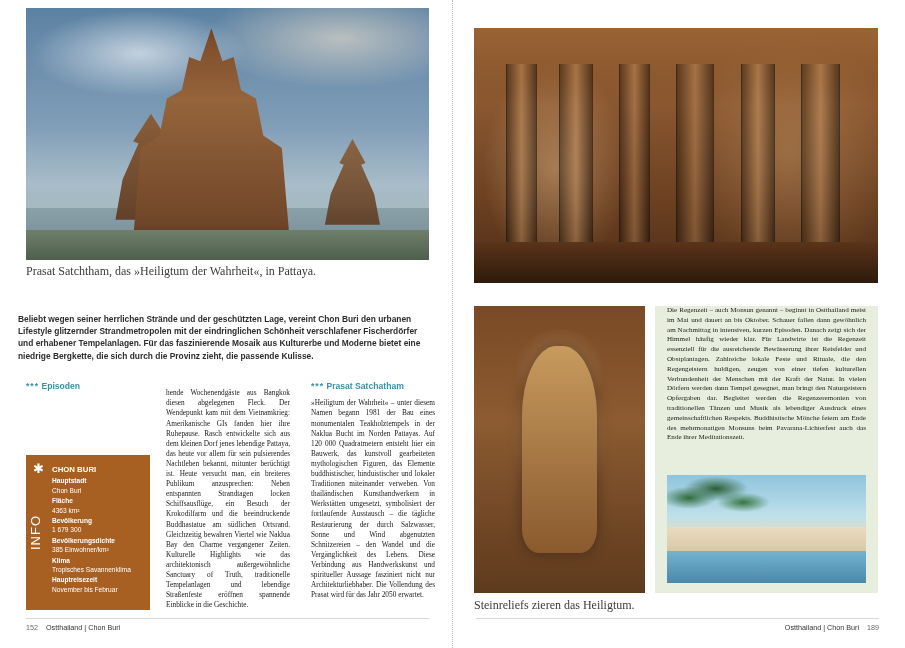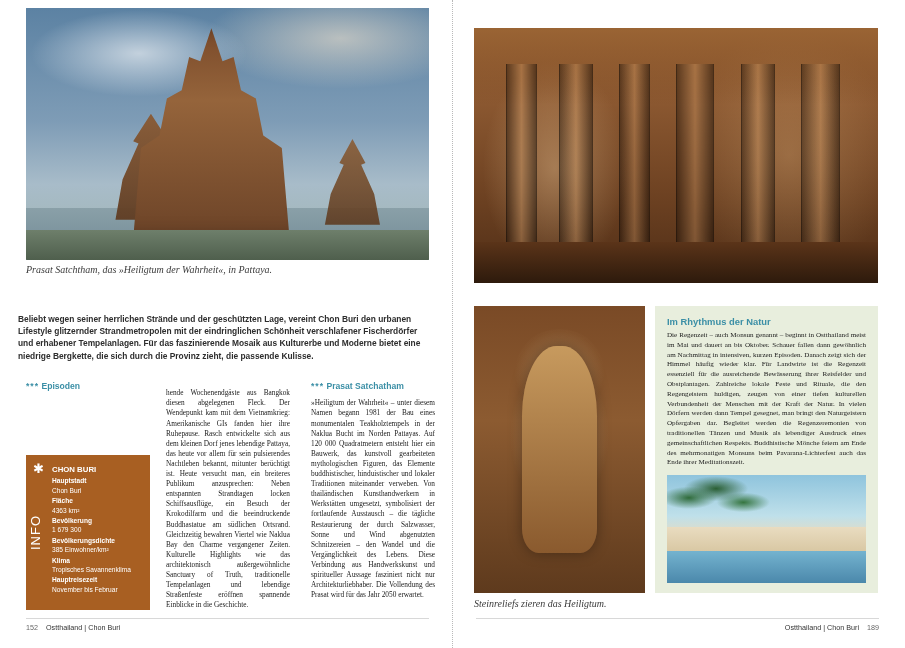--- a/index.html
+++ b/index.html
@@ -59,21 +59,21 @@
     width:18%;height:34%;
     background:linear-gradient(180deg,#8b5d35,#5d3b21);
     clip-path:polygon(50% 0%,68% 28%,62% 30%,80% 64%,88% 100%,12% 100%,20% 64%,38% 30%,32% 28%);
     opacity:.9;
   }
   .hero .ground{
     position:absolute;left:0;right:0;bottom:0;height:30px;
     background:linear-gradient(180deg,#6e7f6b,#4f5f4d);
   }
   .caption{
-    font-size:10px;font-style:italic;color:#3b3b3b;
+    font-size:12px;color:#3b3b3b;
     font-family:"Liberation Serif",serif;
   }
   .hero-cap{position:absolute;left:26px;top:264px;width:400px;}
   h1.title{
     position:absolute;left:26px;top:281px;width:410px;
     margin:0;font-size:19.5px;font-weight:400;color:#3b8fa6;
     letter-spacing:.2px;font-family:"Liberation Sans",sans-serif;
   }
   .lead{
     position:absolute;left:18px;top:313px;width:404px;
@@ -301,21 +301,20 @@
 
     <div class="photo-statue">
       <div class="inner"></div>
       <div class="halo"></div>
       <div class="fig"></div>
     </div>
 
     <div class="caption cap-statue">Steinreliefs zieren das Heiligtum.</div>
 
     <div class="sidebox">
-      <h3>Im Rhythmus der Natur</h3>
       <p>Die Regenzeit – auch Monsun genannt – beginnt in Ostthailand meist im Mai und dauert an bis Oktober. Schauer fallen dann gewöhnlich am Nachmittag in intensiven, kurzen Episoden. Danach zeigt sich der Himmel häufig wieder klar. Für Landwirte ist die Regenzeit essenziell für die ausreichende Bewässerung ihrer Reisfelder und Obstplantagen. Zahlreiche lokale Feste und Rituale, die den Regengeistern huldigen, zeugen von einer tiefen kulturellen Verbundenheit der Menschen mit der Kraft der Natur. In vielen Dörfern werden dann Tempel gesegnet, man bringt den Naturgeistern Opfergaben dar. Begleitet werden die Regenzeremonien von traditionellen Tänzen und Musik als lebendiger Ausdruck eines gemeinschaftlichen Respekts. Buddhistische Mönche feiern am Ende des mehrmonatigen Monsuns beim Pavarana-Lichterfest auch das Ende ihrer Meditationszeit.</p>
       <div class="beach">
         <div class="palms"></div>
         <div class="sand"></div>
         <div class="sea"></div>
       </div>
     </div>
 
     <div class="rule-right"></div>
     <div class="footer footer-right">

